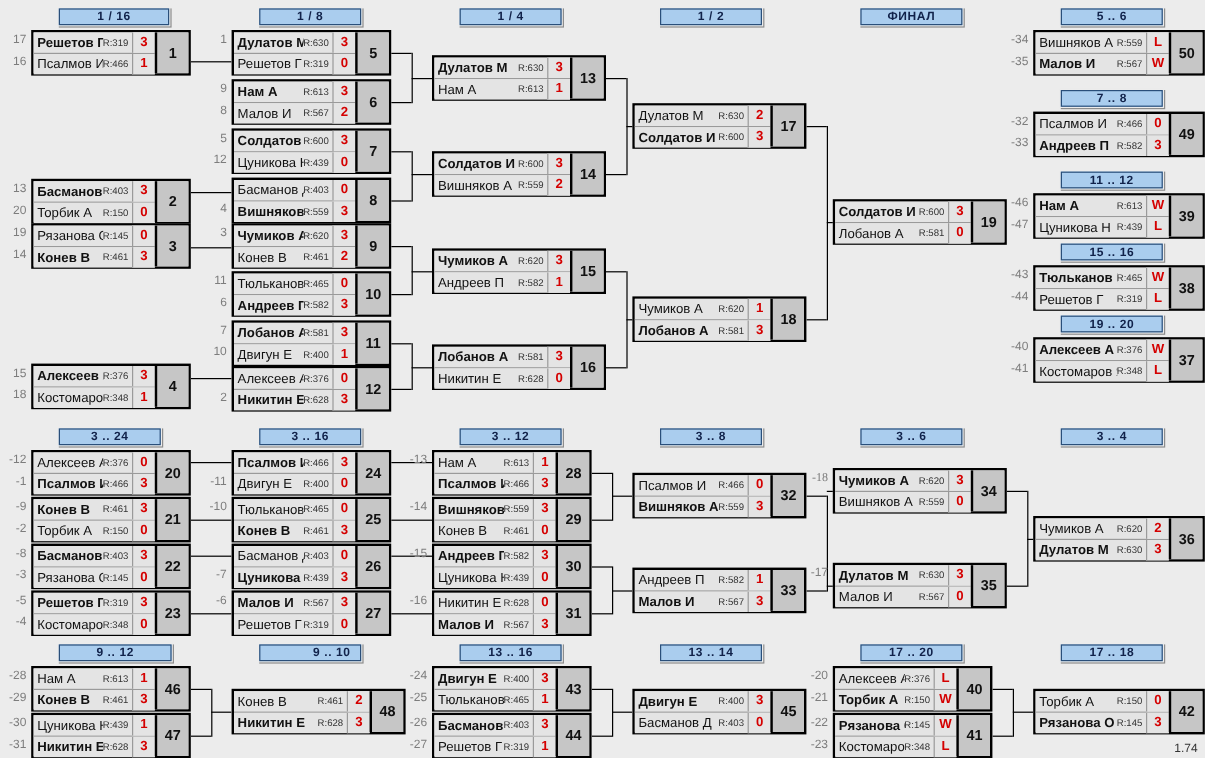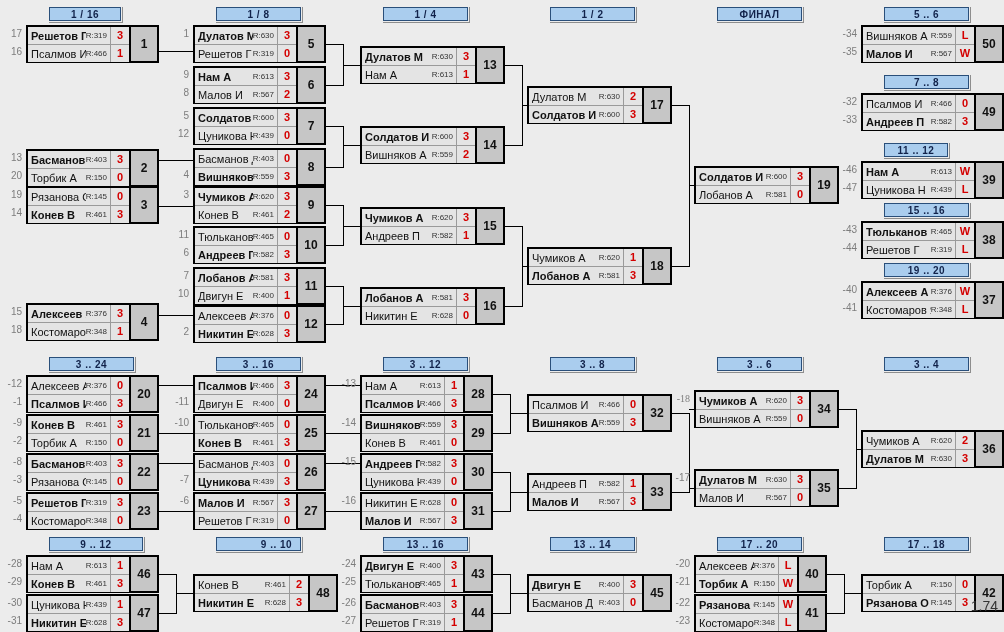--- a/index.html
+++ b/index.html
@@ -92,37 +92,37 @@
     color:#7d7d7d;
     line-height:17px;
   }
 
   
   .ln{position:absolute;background:#000;}
   .ln.h{height:1px;}
   .ln.v{width:1px;}
 
   .version{
-    position:absolute;right:6px;bottom:18px;
-    font-size:14px;color:#333;margin-left:28px;
+    position:absolute;right:6px;bottom:2px;
+    font-size:10px;color:#333;margin-left:28px;
   }
 </style>
 </head>
 <body>
 
 <div id="root">
   <div id="headers-layer">
-      <div class="round-title" style="left: 49px; top: 7px; width: 72px;">1 / 16</div>
+      <div class="round-title" style="left: 49px; top: 7px; width: 92px;">1 / 16</div>
       <div class="round-title" style="left: 216px; top: 7px; width: 85px;">1 / 8</div>
       <div class="round-title" style="left: 383px; top: 7px; width: 85px;">1 / 4</div>
       <div class="round-title" style="left: 550px; top: 7px; width: 85px;">1 / 2</div>
       <div class="round-title" style="left: 717px; top: 7px; width: 85px;">ФИНАЛ</div>
       <div class="round-title" style="left: 884px; top: 7px; width: 85px;">5 .. 6</div>
       <div class="round-title" style="left: 884px; top: 75px; width: 85px;">7 .. 8</div>
-      <div class="round-title" style="left: 884px; top: 143px; width: 64px;">11 .. 12</div>
+      <div class="round-title" style="left: 884px; top: 143px; width: 85px;">11 .. 12</div>
       <div class="round-title" style="left: 884px; top: 203px; width: 85px;">15 .. 16</div>
       <div class="round-title" style="left: 884px; top: 263px; width: 85px;">19 .. 20</div>
       <div class="round-title" style="left: 49px; top: 357px; width: 85px;">3 .. 24</div>
       <div class="round-title" style="left: 216px; top: 357px; width: 85px;">3 .. 16</div>
       <div class="round-title" style="left: 383px; top: 357px; width: 85px;">3 .. 12</div>
       <div class="round-title" style="left: 550px; top: 357px; width: 85px;">3 .. 8</div>
       <div class="round-title" style="left: 717px; top: 357px; width: 85px;">3 .. 6</div>
       <div class="round-title" style="left: 884px; top: 357px; width: 85px;">3 .. 4</div>
       <div class="round-title" style="left: 49px; top: 537px; width: 94px;">9 .. 12</div>
       <div class="round-title" style="left: 216px; top: 537px; width: 85px; padding-left: 36px;">9 .. 10</div>

